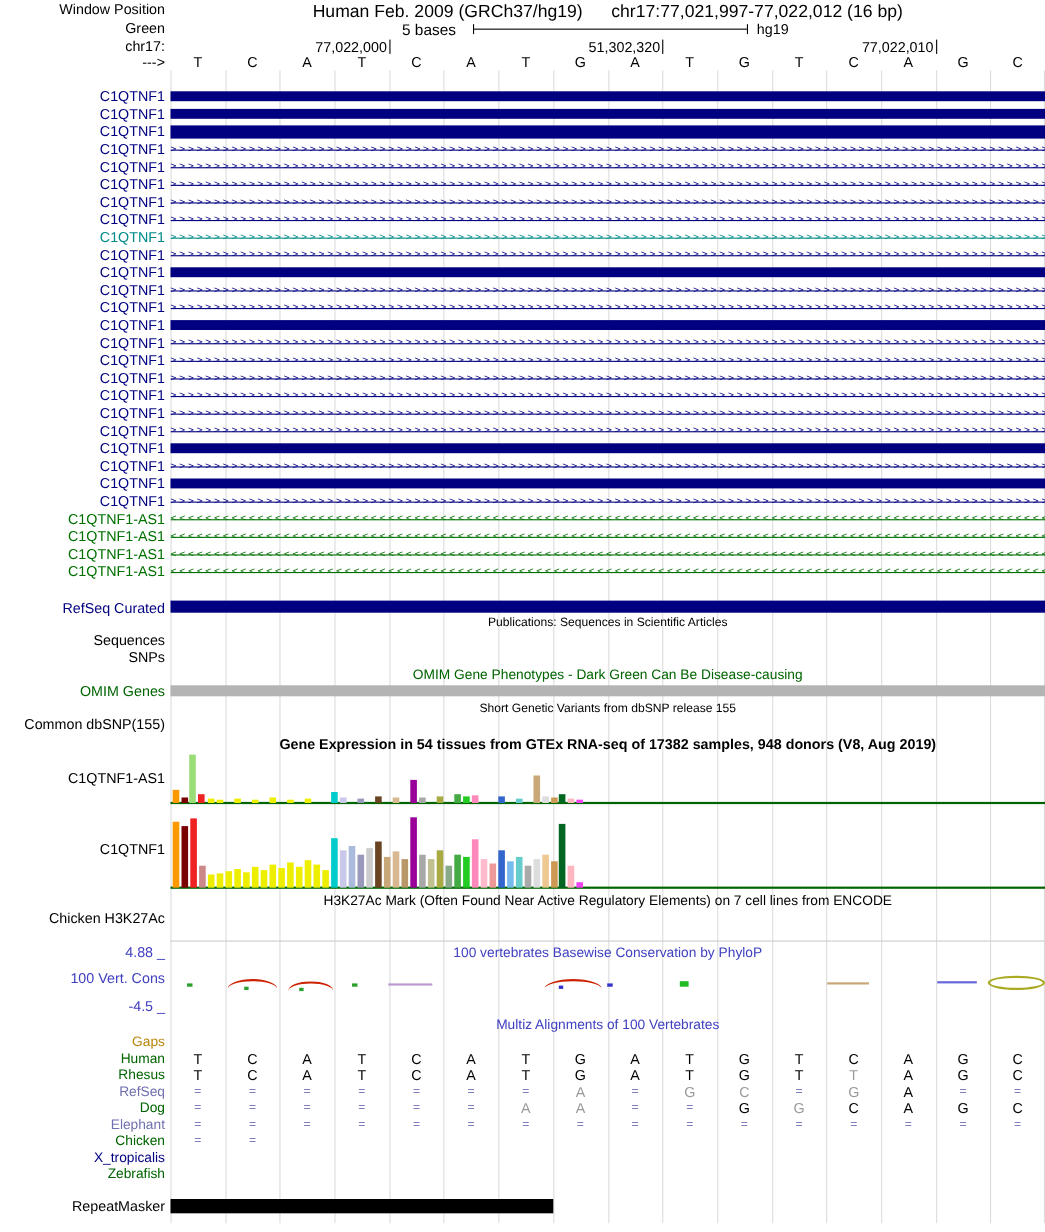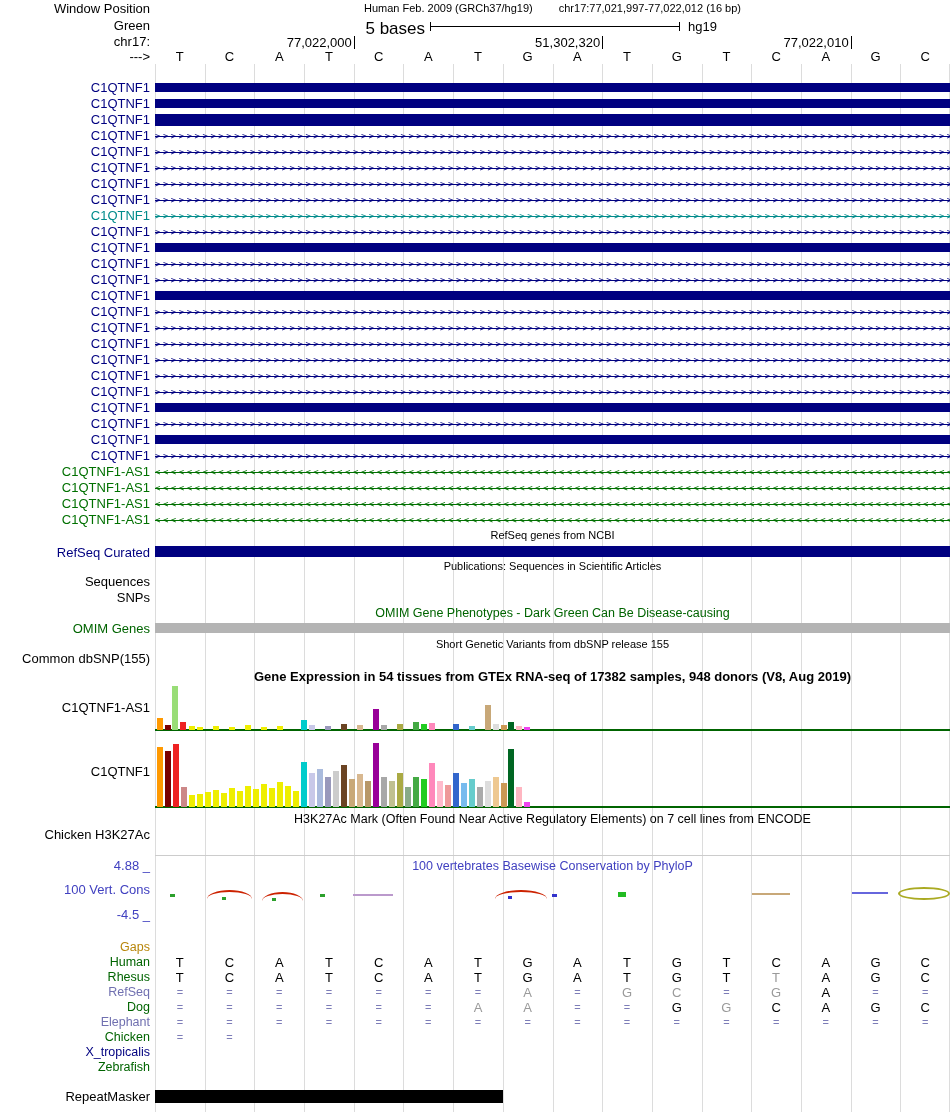--- a/index.html
+++ b/index.html
@@ -3,21 +3,21 @@
 <meta charset="utf-8">
 <style>
   html,body{margin:0;padding:0;background:#fff;font-family:"Liberation Sans",sans-serif;color:#000;}
   #app{position:relative;width:950px;height:1120px;overflow:hidden;background:#fff;}
   .abs{position:absolute;z-index:1;white-space:nowrap;}
   .side{position:absolute;left:0;width:150px;text-align:right;font-size:13px;line-height:16px;white-space:nowrap;z-index:1;}
   .ctr{position:absolute;left:155px;width:795px;text-align:center;white-space:nowrap;z-index:1;}
   .t11{font-size:11px;}
   .t12{font-size:12.5px;}
   .t13{font-size:13px;font-weight:bold;}
-  .hdr{font-size:11px;}
+  .hdr{font-size:16px;}
   .hdr .gap{display:inline-block;width:26px;}
   .green{color:#006400;}
   .navy{color:#000080;}
   .blue{color:#4040c0;}
   .tbar{position:absolute;left:155px;width:795px;z-index:1;}
   .grid{position:absolute;top:64px;height:1048px;width:1px;background:#dcdcdc;z-index:0;}
   .rtick{position:absolute;top:36px;height:13px;width:1px;background:#000;z-index:1;}
   .rlabel{position:absolute;top:35px;width:90px;text-align:right;font-size:13px;z-index:1;white-space:nowrap;}
   .base{position:absolute;top:49px;height:15px;text-align:center;font-size:13px;line-height:15px;z-index:1;}
   .gl{position:absolute;left:0;width:150px;text-align:right;font-size:13px;line-height:16px;height:16px;white-space:nowrap;z-index:1;}
@@ -38,29 +38,28 @@
 </style>
 </head>
 <body>
 
 <div id="app">
 
   <div class="side" style="top:1px">Window Position</div>
   <div class="ctr hdr" style="top:2px"><span>Human Feb. 2009 (GRCh37/hg19)</span><span class="gap"></span><span>chr17:77,021,997-77,022,012 (16 bp)</span></div>
 
   <div class="side" style="top:18px">Green</div>
-  <div class="abs" style="left:355px;top:19px;width:70px;text-align:right;font-size:17px">5 bases</div>
+  <div class="abs" style="left:355px;top:19px;width:70px;text-align:center;font-size:14px">5 bases</div>
   <div class="scalebar"></div>
   <div class="abs" style="left:688px;top:19px;font-size:13px">hg19</div>
 
   <div class="side" style="top:34px">chr17:</div>
   <div class="side" style="top:49px">---&gt;</div>
 
 
-  <div class="ctr t11" style="top:529px">RefSeq genes from NCBI</div>
   <div class="side navy" style="top:545px">RefSeq Curated</div>
   <div class="tbar" style="top:546px;height:11px;background:#000080"></div>
 
   <div class="ctr t11" style="top:560px">Publications: Sequences in Scientific Articles</div>
   <div class="side" style="top:574px">Sequences</div>
   <div class="side" style="top:590px">SNPs</div>
 
   <div class="ctr t12 green" style="top:606px">OMIM Gene Phenotypes - Dark Green Can Be Disease-causing</div>
   <div class="side green" style="top:621px">OMIM Genes</div>
   <div class="tbar" style="top:623px;height:10px;background:#b4b4b4"></div>
@@ -76,20 +75,21 @@
 
   <div class="ctr t12" style="top:812px">H3K27Ac Mark (Often Found Near Active Regulatory Elements) on 7 cell lines from ENCODE</div>
   <div class="side" style="top:827px">Chicken H3K27Ac</div>
   <div class="tbar" style="top:855px;height:1px;background:#cccccc"></div>
 
   <div class="side blue" style="top:858px">4.88 _</div>
   <div class="ctr t12 blue" style="top:859px">100 vertebrates Basewise Conservation by PhyloP</div>
   <div class="side blue" style="top:882px">100 Vert. Cons</div>
   <div class="side blue" style="top:907px">-4.5 _</div>
 
+  <div class="ctr t12 blue" style="top:924px">Multiz Alignments of 100 Vertebrates</div>
 
   <div class="side" style="top:1089px">RepeatMasker</div>
   <div class="tbar" style="top: 1090px; height: 13px; background: rgb(0, 0, 0); left: 155px; width: 348px;"></div>
 
 <div class="grid" style="left: 155px;"></div>
     <div class="grid" style="left: 204.688px;"></div>
     <div class="grid" style="left: 254.375px;"></div>
     <div class="grid" style="left: 304.062px;"></div>
     <div class="grid" style="left: 353.75px;"></div>
     <div class="grid" style="left: 403.438px;"></div>

